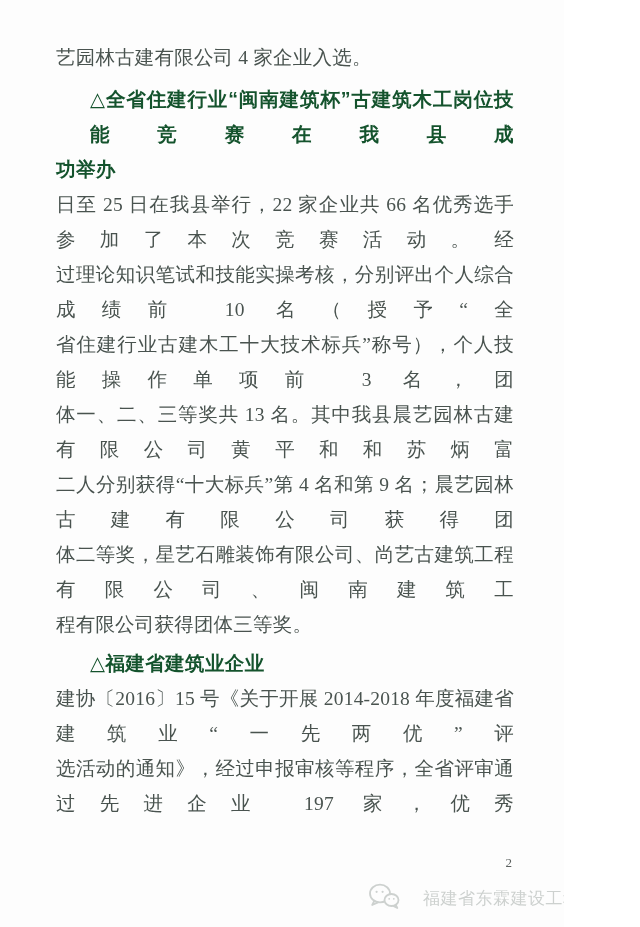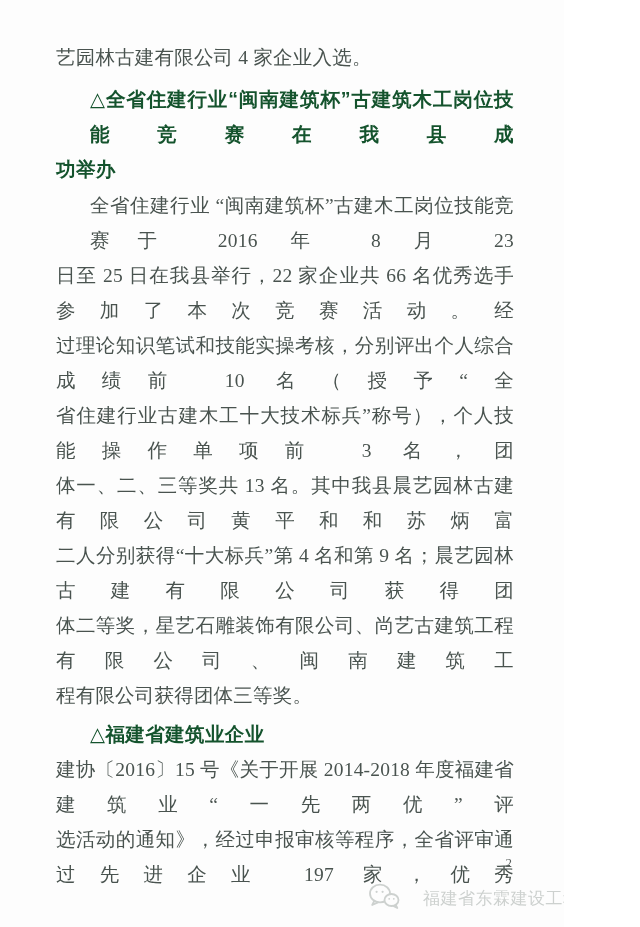--- a/index.html
+++ b/index.html
@@ -62,21 +62,20 @@
   }
 </style>
 </head>
 <body>
 
 <div class="page">
   <div class="content">
     <div class="line short">艺园林古建有限公司 4 家企业入选。</div>
     <div class="line heading indent mt7">△全省住建行业“闽南建筑杯”古建筑木工岗位技能竞赛在我县成</div>
     <div class="line heading short">功举办</div>
-    <div class="line indent mt1">全省住建行业 “闽南建筑杯”古建木工岗位技能竞赛于 2016 年 8 月 23</div>
     <div class="line">日至 25 日在我县举行，22 家企业共 66 名优秀选手参加了本次竞赛活动。经</div>
     <div class="line">过理论知识笔试和技能实操考核，分别评出个人综合成绩前 10 名（授予“全</div>
     <div class="line">省住建行业古建木工十大技术标兵”称号），个人技能操作单项前 3 名，团</div>
     <div class="line">体一、二、三等奖共 13 名。其中我县晨艺园林古建有限公司黄平和和苏炳富</div>
     <div class="line">二人分别获得“十大标兵”第 4 名和第 9 名；晨艺园林古建有限公司获得团</div>
     <div class="line">体二等奖，星艺石雕装饰有限公司、尚艺古建筑工程有限公司、闽南建筑工</div>
     <div class="line short">程有限公司获得团体三等奖。</div>
     <div class="line heading indent short mt4">△福建省建筑业企业</div>
     <div class="line">建协〔2016〕15 号《关于开展 2014-2018 年度福建省建筑业“一先两优”评</div>
     <div class="line">选活动的通知》，经过申报审核等程序，全省评审通过先进企业 197 家，优秀</div>

